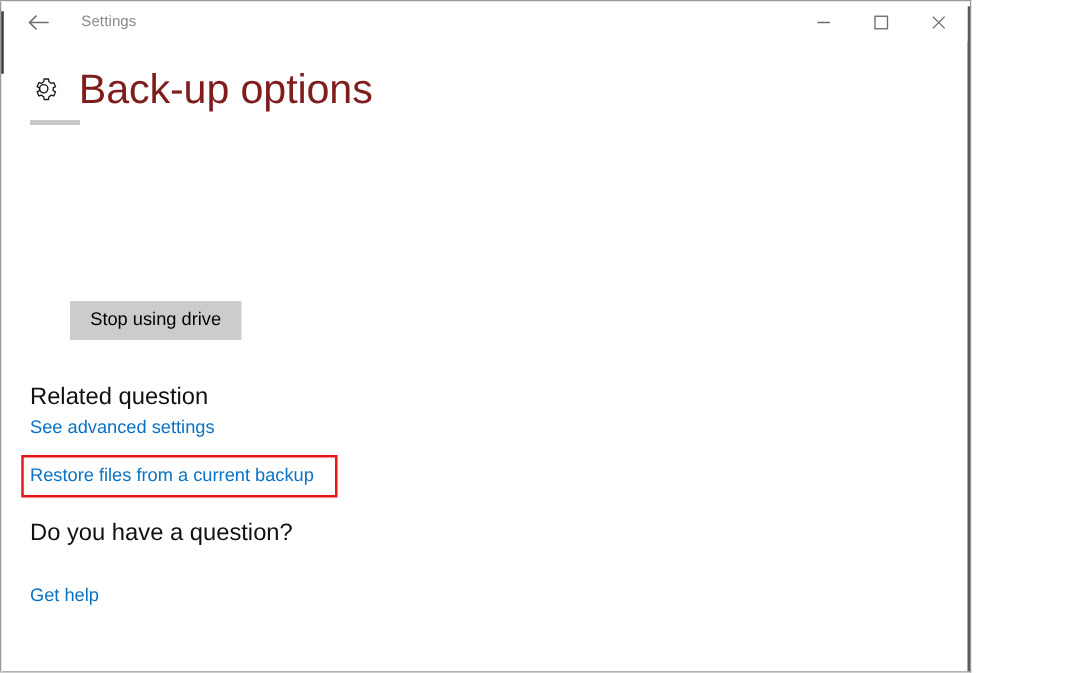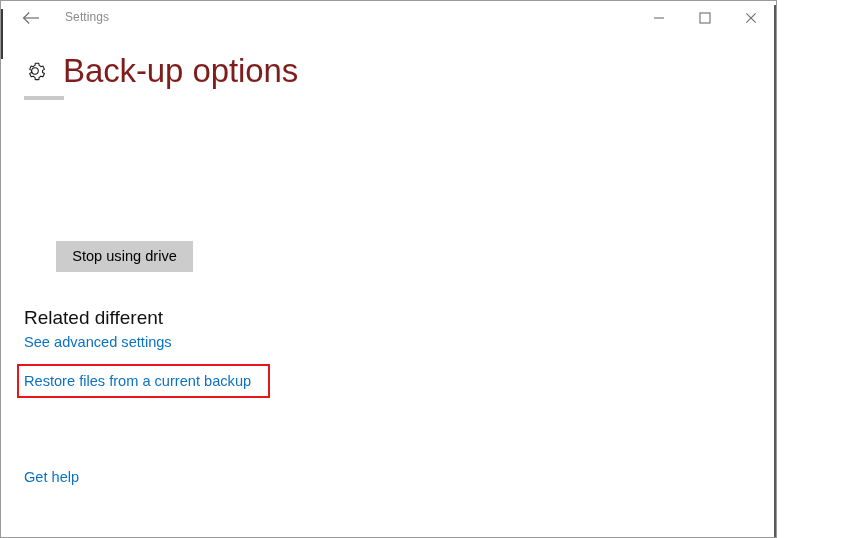--- a/index.html
+++ b/index.html
@@ -263,25 +263,26 @@
     <div class="page-title">Back-up options</div>
     <div class="title-accent"></div>
   </div>
 
   <div class="content">
 
 
 
     <button class="btn" id="btn-stop-using">Stop using drive</button>
 
-    <div class="section-head" id="sec-related">Related different</div>
+    <div class="section-head" id="sec-related">Related question</div>
 
     <a class="link" id="link-advanced" href="#">See advanced settings</a>
 
     <a class="link" id="link-restore" href="#">Restore files from a current backup</a>
 
     <div class="annotation-box"></div>
 
+    <div class="section-head" id="sec-question">Do you have a question?</div>
 
     <a class="link" id="link-gethelp" href="#">Get help</a>
 
   </div>
 </div>
 
 </body></html>

